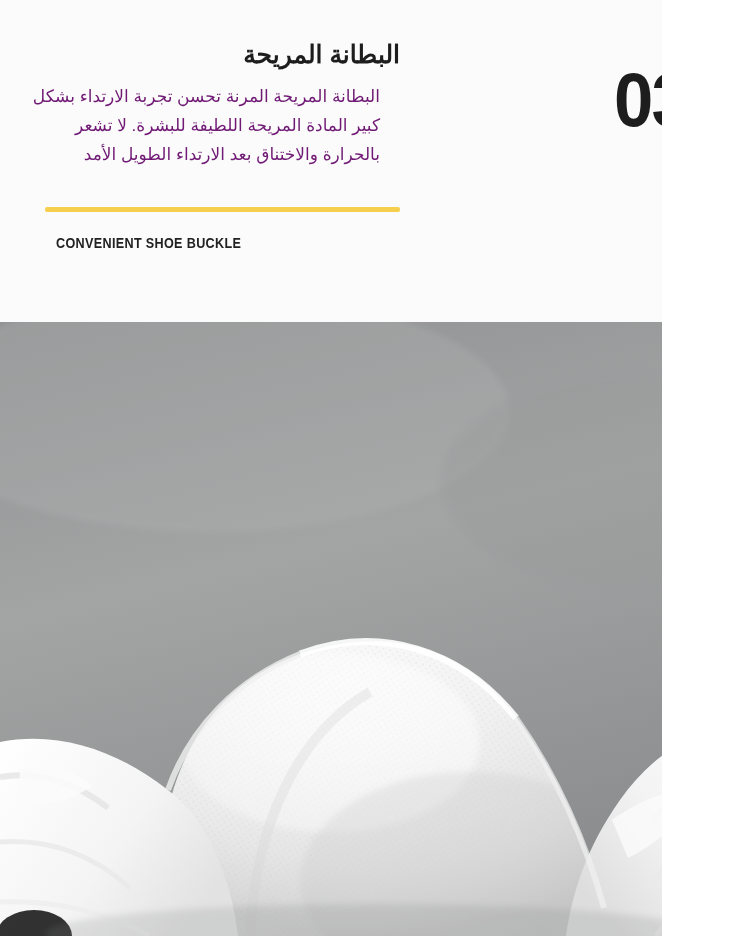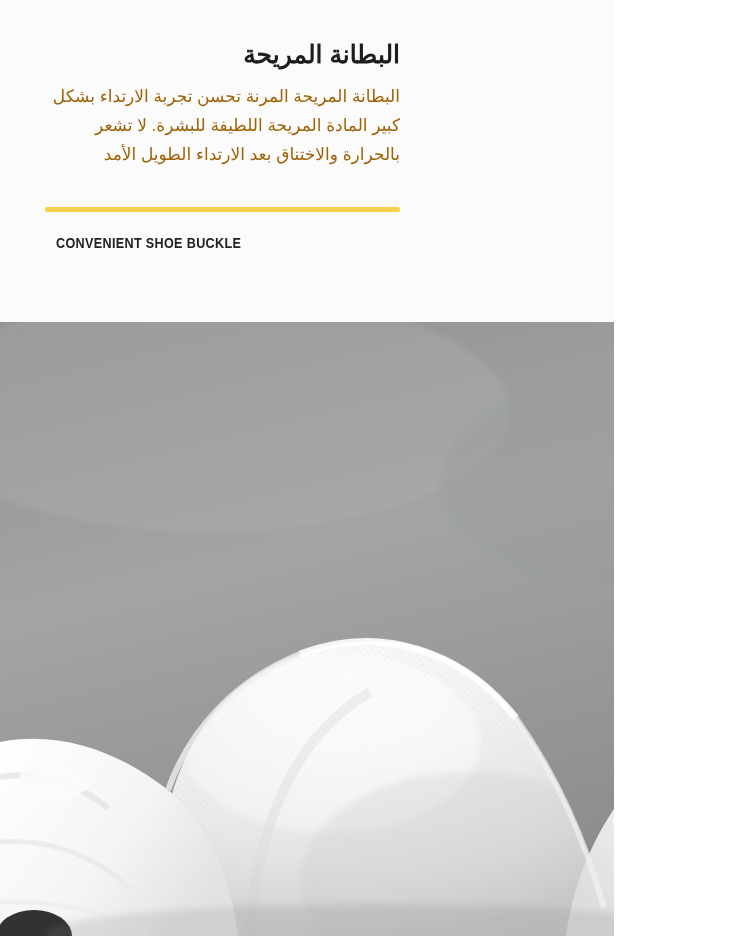--- a/index.html
+++ b/index.html
@@ -9,21 +9,21 @@
   body {
     width: 750px;
     height: 936px;
     background: #ffffff;
     font-family: "Liberation Sans", sans-serif;
     overflow: hidden;
   }
 
   .page {
     position: relative;
-    width: 614px;
+    width: 662px;
     height: 936px;
     background: #fbfbfb;
     overflow: hidden;
   }
 
   
   .top-block {
     position: relative;
     width: 750px;
     height: 322px;
@@ -39,28 +39,28 @@
     font-weight: bold;
     color: #1d1d1d;
     direction: rtl;
     text-align: right;
     letter-spacing: 0px;
     white-space: nowrap;
   }
 
   .body-text {
     position: absolute;
-    right: 350px;
+    right: 370px;
     top: 82px;
     width: 350px;
     direction: rtl;
     text-align: right;
     font-size: 17px;
     line-height: 29px;
-    color: #a16207;
+    color: #701a75;
   }
 
   .yellow-rule {
     position: absolute;
     left: 45px;
     top: 207px;
     width: 355px;
     height: 5px;
     background: #f6cf4e;
     border-radius: 2px;

